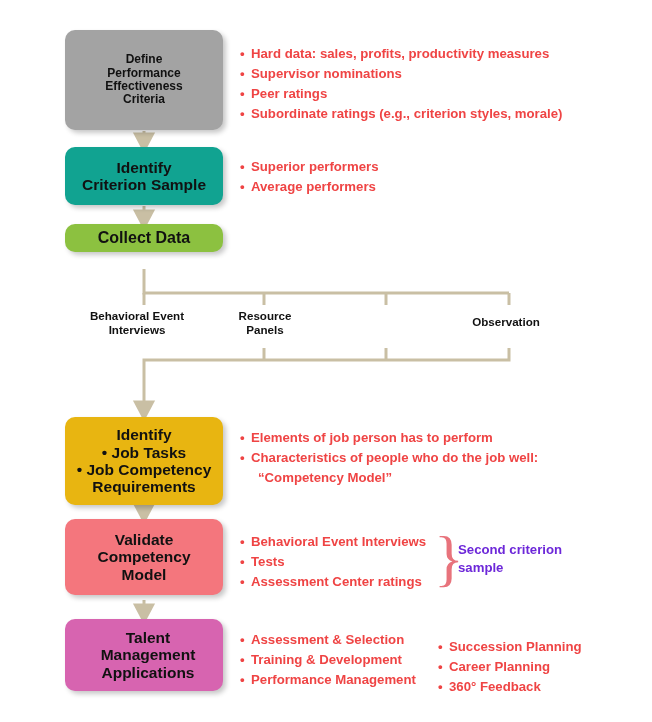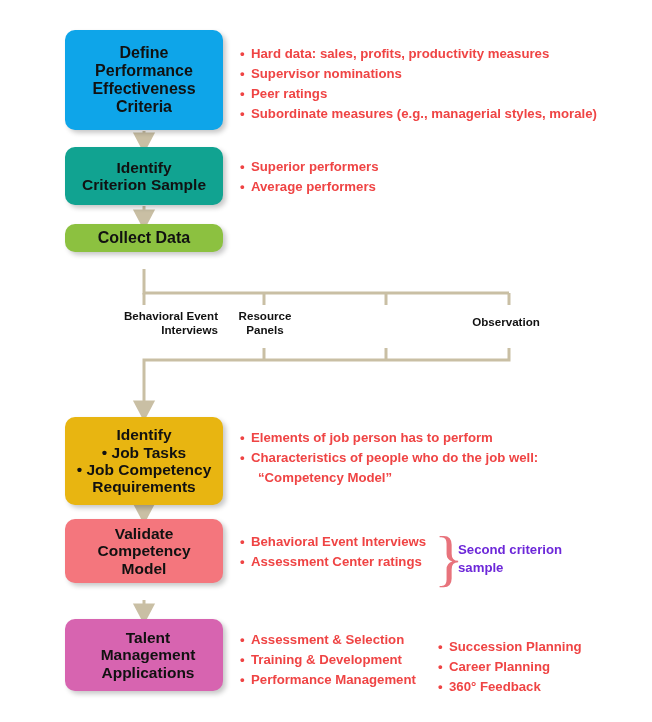--- a/index.html
+++ b/index.html
@@ -29,25 +29,25 @@
     align-items: center;
     justify-content: center;
     text-align: center;
     color: #111111;
     font-weight: bold;
     line-height: 1.12;
     box-shadow: 3px 3px 5px rgba(0,0,0,0.22);
   }
   .pbox .txt { white-space: pre-line; padding: 0 4px; }
 
-  #box-define      { top: 30px;  height: 100px; background: #0ea5e9; font-size: 16px; align-items: center; }
+  #box-define      { top: 30px;  height: 100px; background: #a3a3a3; font-size: 12px; align-items: center; }
   #box-identify-cs { top: 147px; height: 58px;  background: #11A391; font-size: 15.5px; }
   #box-collect     { top: 224px; height: 28px;  background: #8CC140; font-size: 16px; }
   #box-identify-jt { top: 417px; height: 88px;  background: #E8B511; font-size: 15.5px; text-align:left; }
-  #box-validate    { top: 519px; height: 64px;  background: #F4767D; font-size: 15.5px; }
+  #box-validate    { top: 519px; height: 76px;  background: #F4767D; font-size: 15.5px; }
   #box-talent      { top: 619px; height: 72px;  background: #D濃; }
   #box-talent      { top: 619px; height: 72px;  background: #D764B0; font-size: 15.5px; padding-left: 8px; }
 
   #box-identify-jt .txt { text-align: center; }
 
   
   #wires {
     position: absolute;
     left: 0; top: 0;
     width: 652px; height: 722px;
@@ -85,21 +85,21 @@
   
   .blabel {
     position: absolute;
     font-size: 11.6px;
     font-weight: bold;
     color: #111111;
     text-align: center;
     line-height: 1.2;
     white-space: pre-line;
   }
-  #blabel-0 { left: 88px;  top: 309px; width: 130px; text-align: right; }
+  #blabel-0 { left: 72px;  top: 309px; width: 130px; }
   #blabel-1 { left: 216px; top: 309px; width: 98px;  }
   #blabel-2 { left: 330px; top: 309px; width: 108px; }
   #blabel-3 { left: 450px; top: 315px; width: 112px; }
 
   
   #brace {
     position: absolute;
     left: 434px;
     top: 529px;
     width: 20px;
@@ -186,36 +186,37 @@
   <div class="pbox" id="box-talent">
     <span class="txt">Talent
 Management
 Applications</span>
   </div>
 
   <div class="bullets" id="bul-define">
     <div class="li bullet">Hard data: sales, profits, productivity measures</div>
     <div class="li bullet">Supervisor nominations</div>
     <div class="li bullet">Peer ratings</div>
-    <div class="li bullet">Subordinate measures (e.g., managerial styles, morale)</div>
+    <div class="li bullet">Subordinate ratings (e.g., criterion styles, morale)</div>
   </div>
 
   <div class="bullets" id="bul-criterion">
     <div class="li bullet">Superior performers</div>
     <div class="li bullet">Average performers</div>
   </div>
 
   <div class="bullets" id="bul-identify">
     <div class="li bullet">Elements of job person has to perform</div>
     <div class="li bullet">Characteristics of people who do the job well:</div>
     <div class="li nobullet">“Competency Model”</div>
   </div>
 
   <div class="bullets" id="bul-validate">
     <div class="li bullet">Behavioral Event Interviews</div>
+    <div class="li bullet">Tests</div>
     <div class="li bullet">Assessment Center ratings</div>
   </div>
 
   <div class="bullets" id="bul-talent-a">
     <div class="li bullet">Assessment &amp; Selection</div>
     <div class="li bullet">Training &amp; Development</div>
     <div class="li bullet">Performance Management</div>
   </div>
 
   <div class="bullets" id="bul-talent-b">

